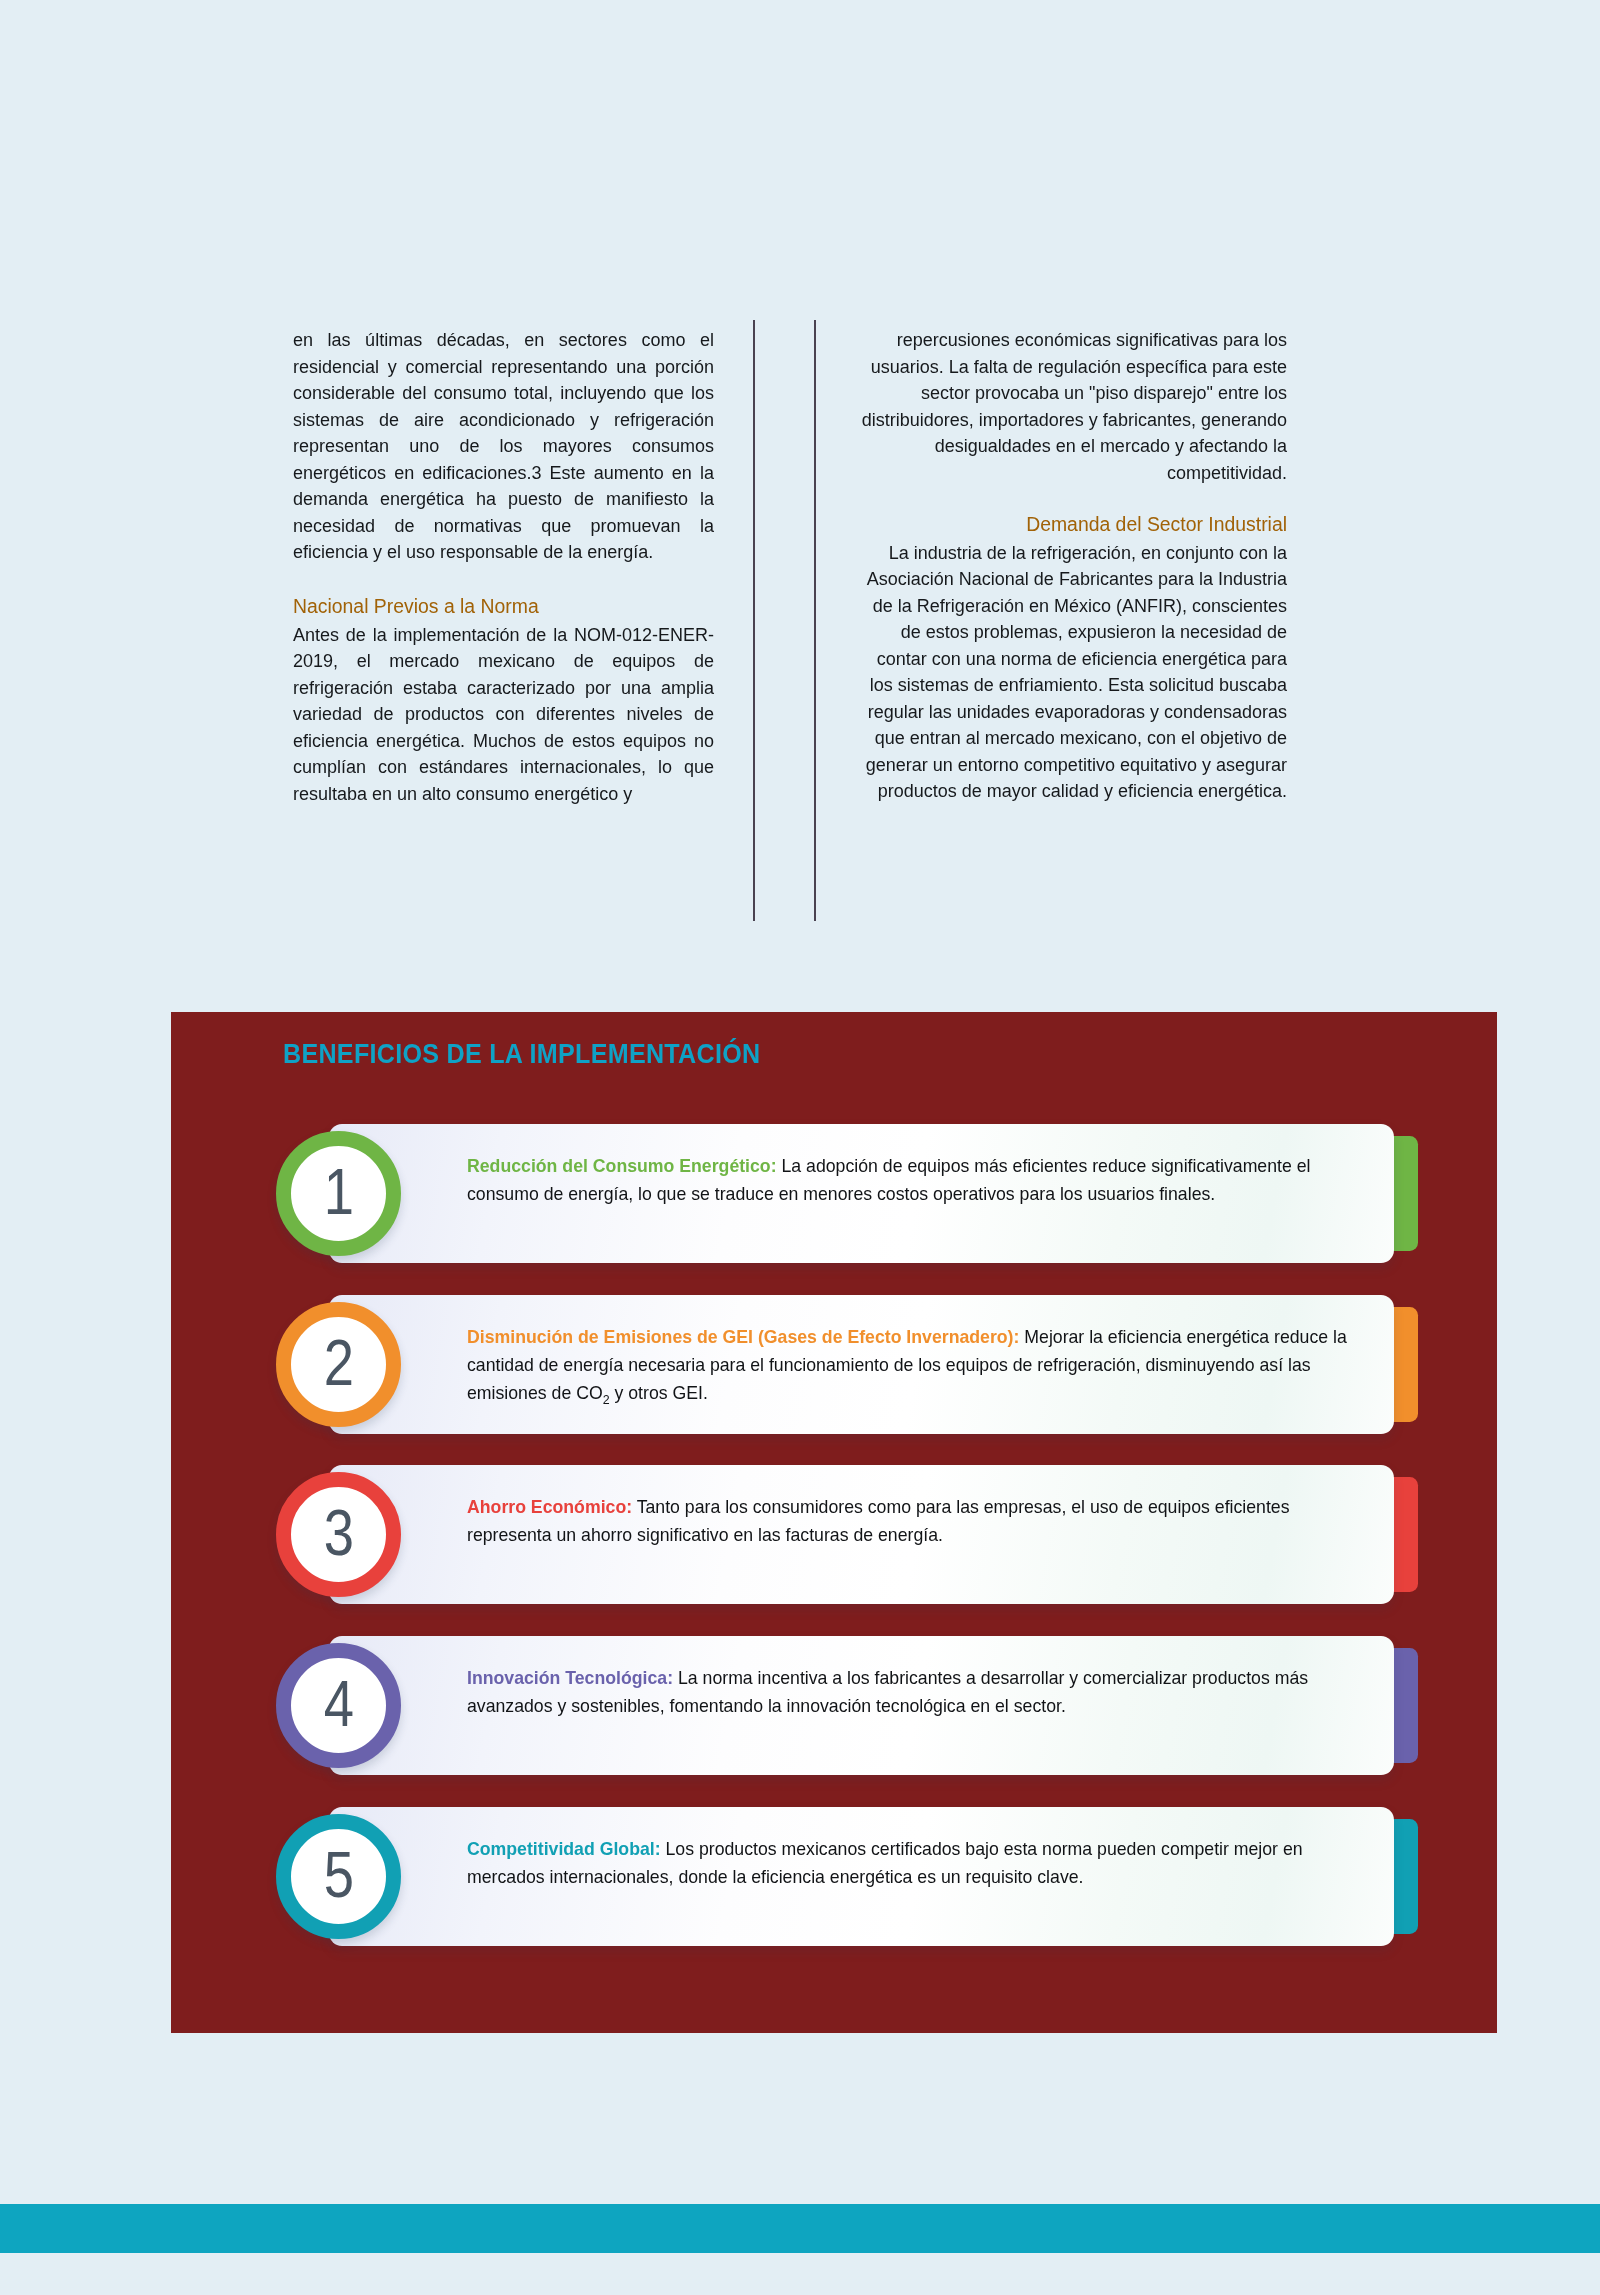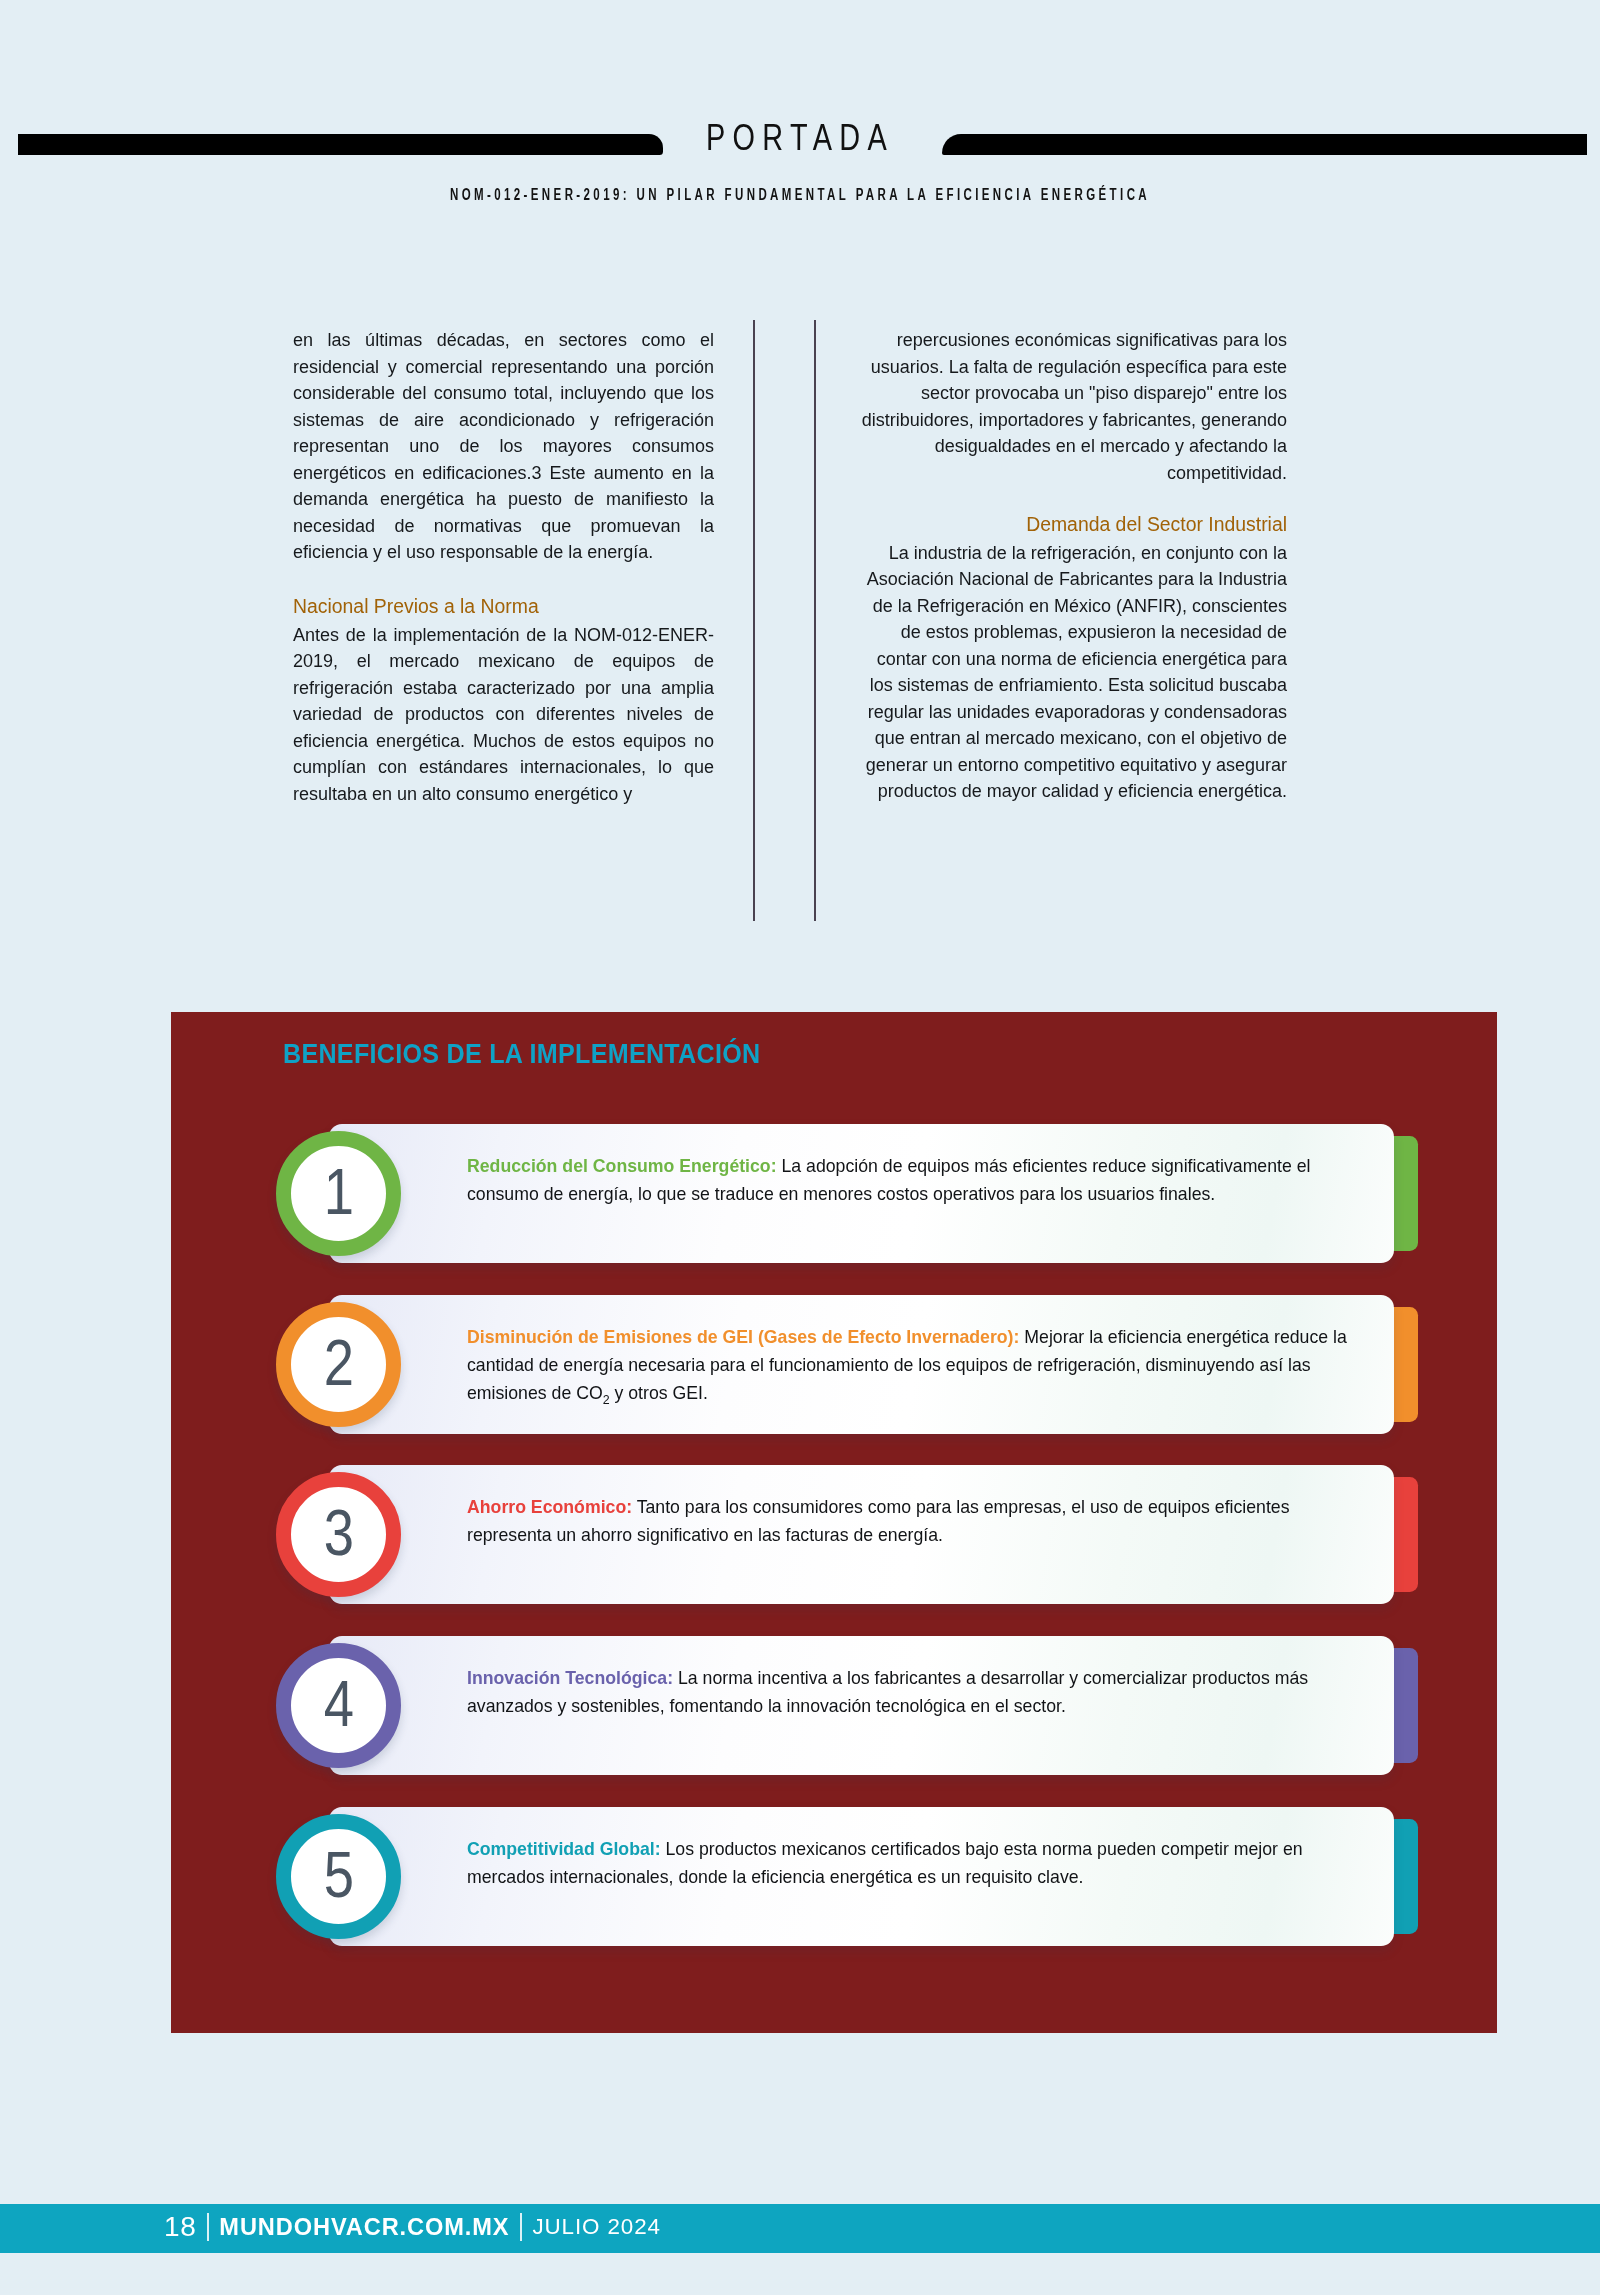--- a/index.html
+++ b/index.html
@@ -196,26 +196,20 @@
     margin: 0 10.6px;
   }
   .f-site { font-size: 23.6px; font-weight: 700; letter-spacing: 0.9px; }
   .f-date { font-size: 22.4px; font-weight: 400; letter-spacing: 0.9px; }
 </style>
 </head>
 <body>
 
 <div class="page">
 
-  <div class="masthead">
-    <div class="rule-left"></div>
-    <div class="rule-right"></div>
-    <div class="portada-title">PORTADA</div>
-    <div class="portada-sub">NOM-012-ENER-2019: UN PILAR FUNDAMENTAL PARA LA EFICIENCIA ENERGÉTICA</div>
-  </div>
 
   <div class="divider divider-a"></div>
   <div class="divider divider-b"></div>
 
   <div class="col col-left">
     <p>en las últimas décadas, en sectores como el residencial y comercial representando una porción considerable del consumo total, incluyendo que los sistemas de aire acondicionado y refrigeración representan uno de los mayores consumos energéticos en edificaciones.3 Este aumento en la demanda energética ha puesto de manifiesto la necesidad de normativas que promuevan la eficiencia y el uso responsable de la energía.</p>
     <p class="subhead">Nacional Previos a la Norma</p>
     <p>Antes de la implementación de la NOM-012-ENER-2019, el mercado mexicano de equipos de refrigeración estaba caracterizado por una amplia variedad de productos con diferentes niveles de eficiencia energética. Muchos de estos equipos no cumplían con estándares internacionales, lo que resultaba en un alto consumo energético y</p>
   </div>
 
@@ -270,22 +264,15 @@
             <div class="card-text"><b style="color: rgb(17, 160, 180);">Competitividad Global:</b><span> Los productos mexicanos certificados bajo esta norma pueden competir mejor en mercados internacionales, donde la eficiencia energética es un requisito clave.</span></div>
           </div>
           <div class="num-circle" style="border: 15.3px solid rgb(17, 160, 180);">
             <span>5</span>
           </div>
         </div>
       </div>
   </div>
 
   <div class="footer-bar"></div>
-  <div class="footer-inner">
-    <span class="f-page">18</span>
-    <span class="f-sep"></span>
-    <span class="f-site">MUNDOHVACR.COM.MX</span>
-    <span class="f-sep"></span>
-    <span class="f-date">JULIO 2024</span>
-  </div>
 
 </div>
 
 
 </body></html>

